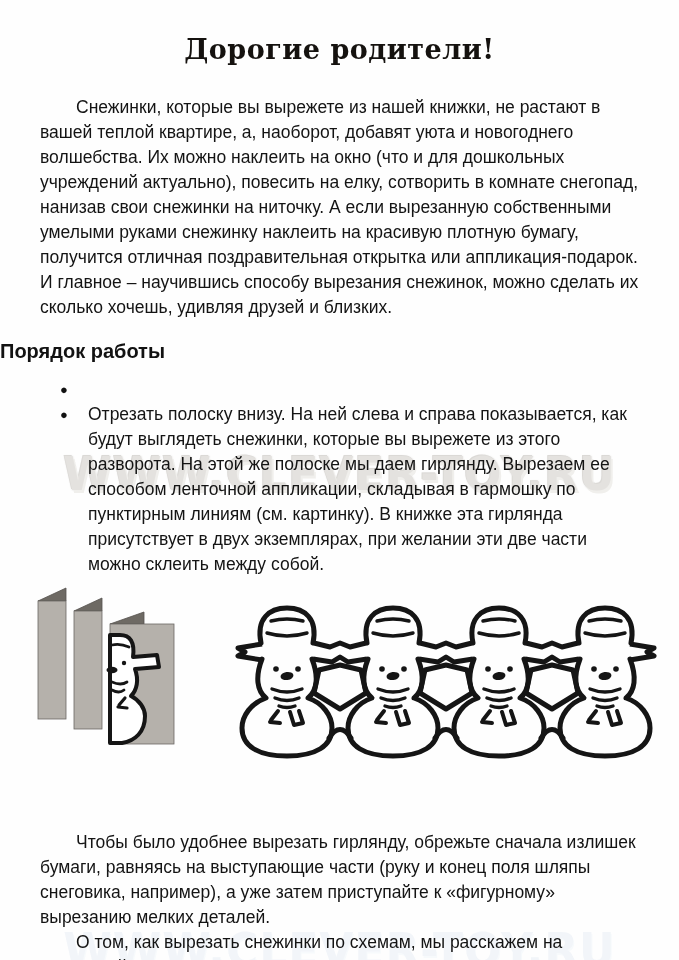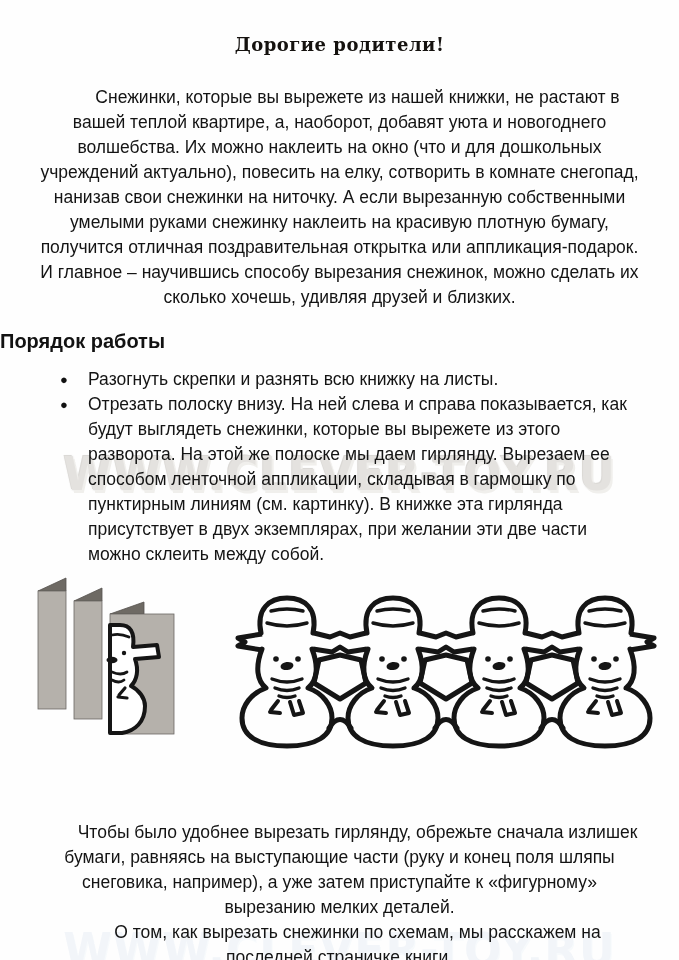--- a/index.html
+++ b/index.html
@@ -34,31 +34,31 @@
     top:924px;
     color:#f2f5f9;
     text-shadow:1px 2px 0 #f7fafc;
   }
   .content{position:relative;z-index:1;}
   h1.title{
     margin:34px 0 0 0;
     text-align:center;
     font-family:"DejaVu Serif", serif;
     font-weight:bold;
-    font-size:18px;
+    font-size:27px;
     letter-spacing:0.5px;
     color:#15120f;
   }
   p.body{
     margin:0 40px;
     font-size:17.5px;
     line-height:25px;
     color:#141414;
   }
-  p.indent{text-indent:36px;text-align:center;}
+  p.indent{text-indent:36px;}
   p.intro{margin-top:30px;}
   h2.section{
     margin:20px 0 14px 0;
     text-align:left;
     font-size:20px;
     font-weight:bold;
     color:#121212;
   }
   ul.steps{
     list-style:none;
@@ -97,21 +97,20 @@
 
     <h1 class="title">Дорогие родители!</h1>
 
     <p class="body indent intro">Снежинки, которые вы вырежете из нашей книжки, не растают в вашей теплой квартире, а, наоборот, добавят уюта и новогоднего волшебства. Их можно наклеить на окно (что и для дошкольных учреждений актуально), повесить на елку, сотворить в комнате снегопад, нанизав свои снежинки на ниточку. А если вырезанную собственными умелыми руками снежинку наклеить на красивую плотную бумагу, получится отличная поздравительная открытка или аппликация-подарок. И главное – научившись способу вырезания снежинок, можно сделать их сколько хочешь, удивляя друзей и близких.</p>
 
     <h2 class="section">Порядок работы</h2>
 
     <ul class="steps">
       <li>
         <span class="bullet">●</span>
-        <span>Разогнуть скрепки и разнять всю книжку на листы.</span>
       </li>
       <li>
         <span class="bullet">●</span>
         <span>Отрезать полоску внизу. На ней слева и справа показывается, как будут выглядеть снежинки, которые вы вырежете из этого разворота. На этой же полоске мы даем гирлянду. Вырезаем ее способом ленточной аппликации, складывая в гармошку по пунктирным линиям (см. картинку). В книжке эта гирлянда присутствует в двух экземплярах, при желании эти две части можно склеить между собой.</span>
       </li>
     </ul>
 
     <div class="figure">
       <svg width="679" height="205" viewBox="0 0 679 205">
         <defs>

